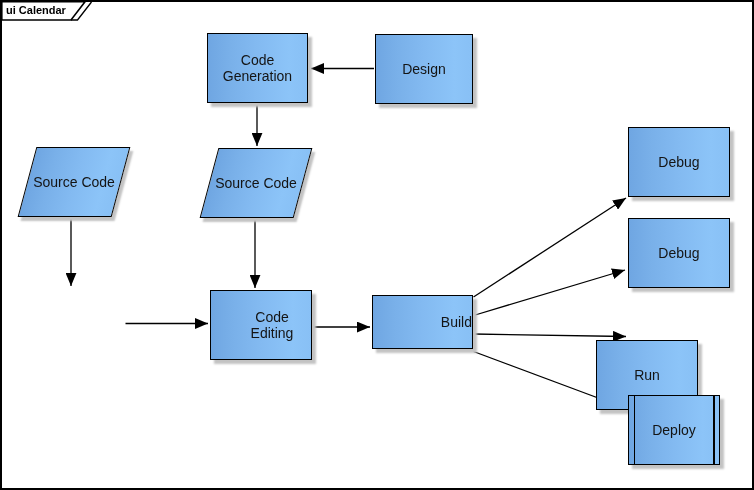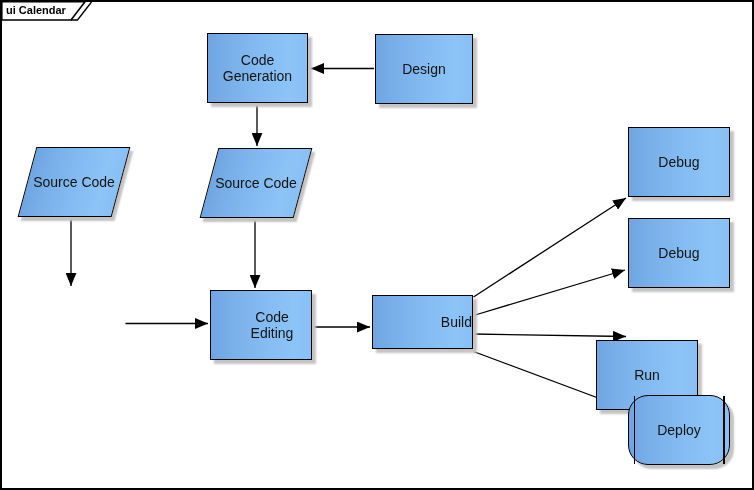--- a/index.html
+++ b/index.html
@@ -107,21 +107,21 @@
   </div>
 
   <div class="node rectnode" style="left:628px; top:218px; width:102px; height:70px;">
     <span>Debug</span>
   </div>
 
   <div class="node rectnode" style="left:596px; top:304px; width:102px; height:70px;margin-top:36px;">
     <span>Run</span>
   </div>
 
-  <div class="node rectnode" style="left:628px; top:395px; width:102px; height:70px;border-radius:20px;">
+  <div class="node rectnode" style="left:628px; top:395px; width:92px; height:70px;">
     <div class="vbar left"></div>
     <div class="vbar right"></div>
     <span>Deploy</span>
   </div>
 
   <div class="frame-border"></div>
   <div class="tab-wrap">
     <svg width="100" height="22">
       <path d="M0.8,0.8 H84 L70,19 H0.8 Z" fill="#ffffff" stroke="#000" stroke-width="1.6"></path>
       <path d="M70,19 H76.5 L90.5,1" fill="none" stroke="#000" stroke-width="1.3"></path>

